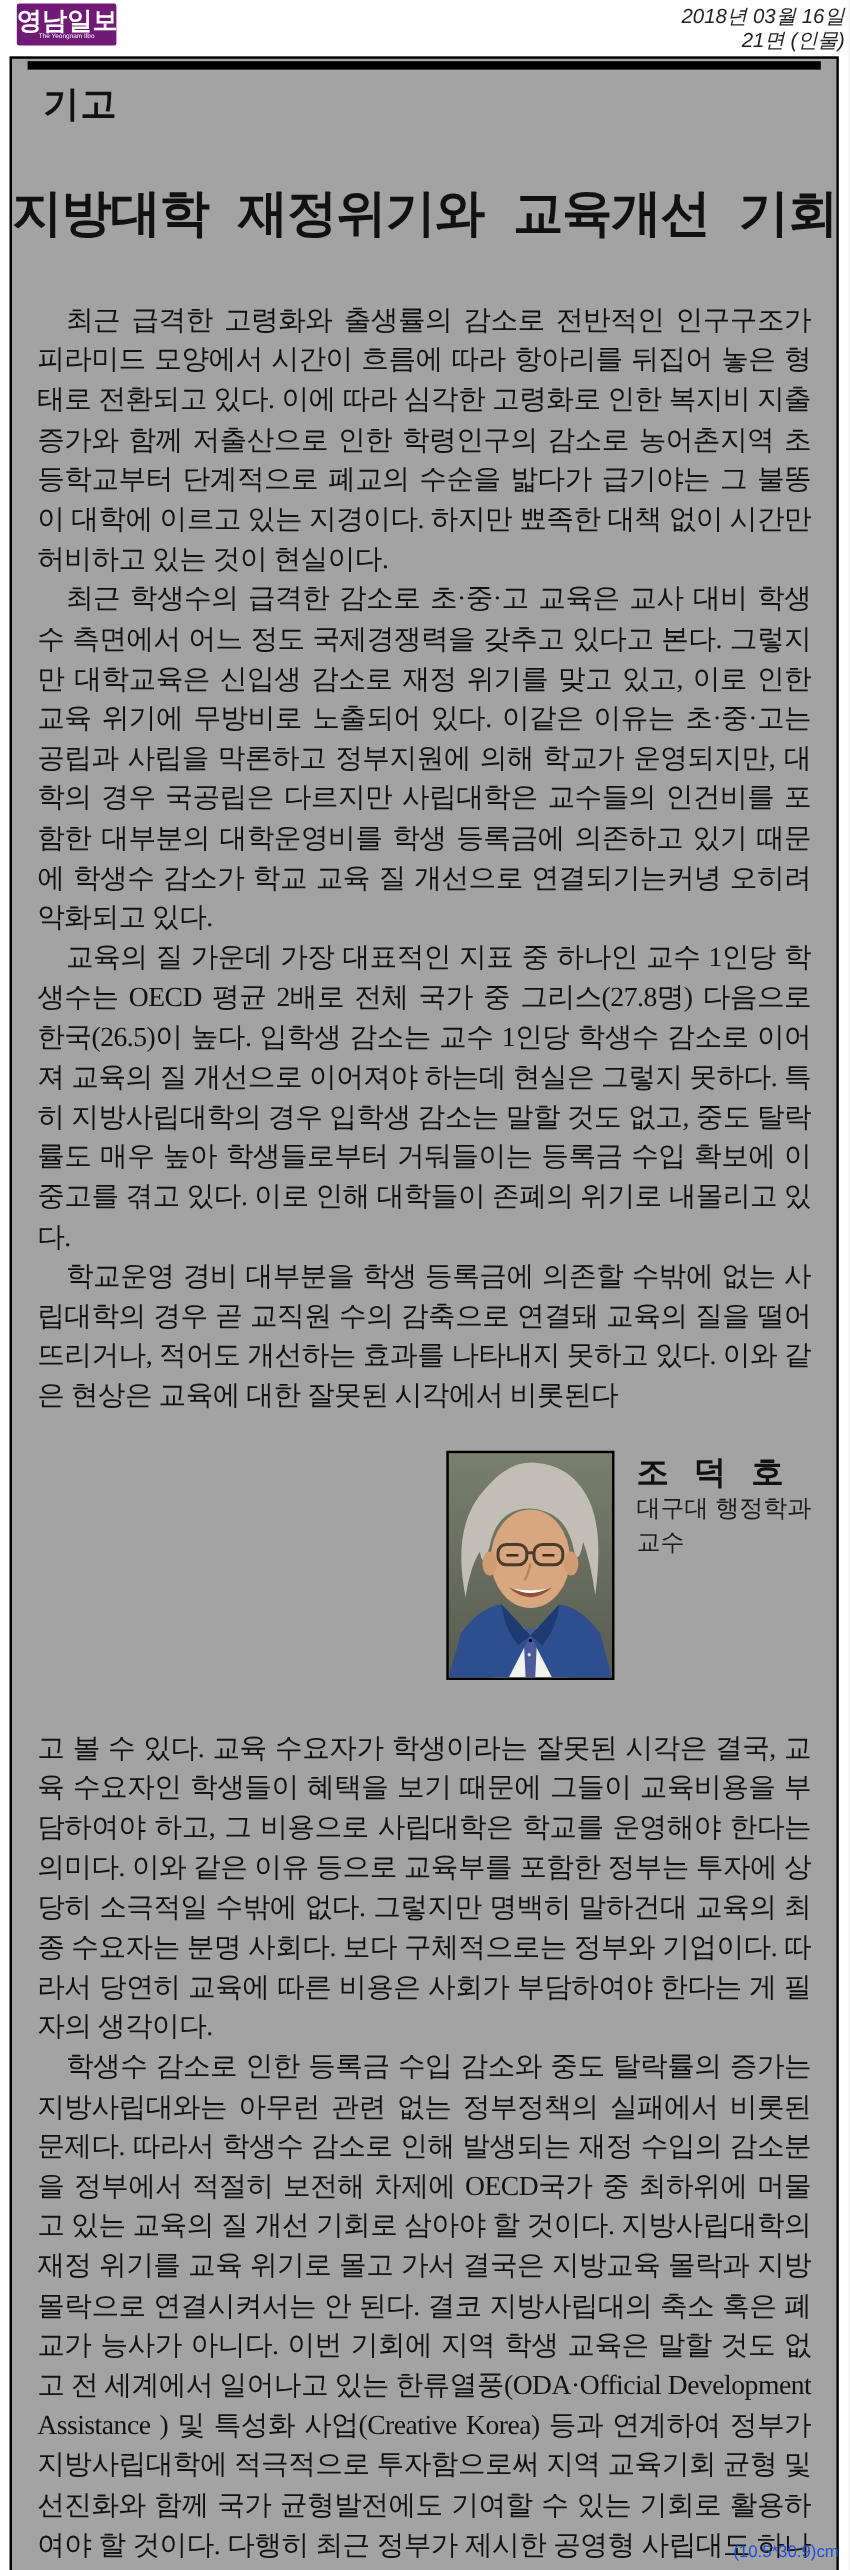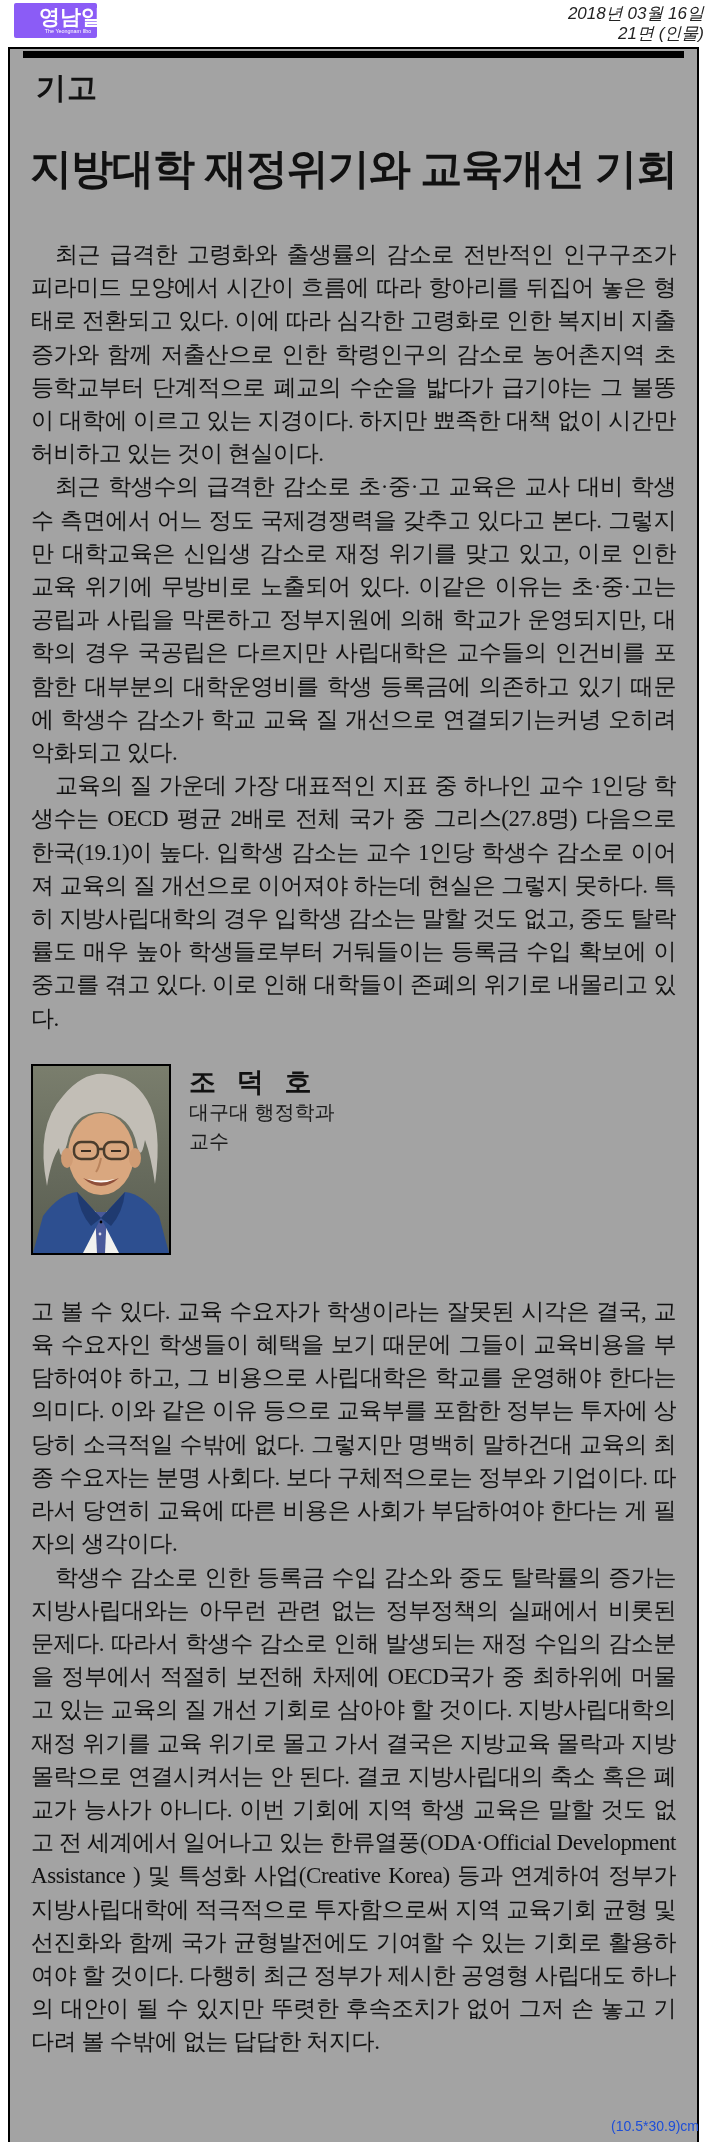--- a/index.html
+++ b/index.html
@@ -4,24 +4,23 @@
 <style>
   * { margin:0; padding:0; box-sizing:border-box; }
   html,body { background:#ffffff; }
   body {
     width:708px; height:2142px; position:relative; overflow:hidden;
     font-family:"Liberation Serif","DejaVu Serif",serif; color:#111;
   }
   
   .masthead {
     position:absolute; left:14px; top:3px; width:83px; height:35px;
-    background:#8b5cf6; color:#fff; text-align:center;
+    background:#701a75; color:#fff; text-align:center;
     display:flex; flex-direction:column; justify-content:center;
     border-radius:2px;
-    padding-left:25px;
   }
   .masthead .logo-main {
     font-family:"Liberation Serif",serif; font-weight:bold;
     font-size:21px; line-height:22px; letter-spacing:0px; white-space:nowrap;
   }
   .masthead .logo-sub {
     font-family:"Liberation Sans",sans-serif; font-size:6px; line-height:7px;
     transform:scale(.9); white-space:nowrap;
   }
   .dateblock {
@@ -35,36 +34,36 @@
     border:2px solid #000; background:#a3a3a3;
   }
   .topbar { height:7px; background:#000; margin:2px 13px 0 13px; }
   .section-label {
     font-family:"Liberation Sans","DejaVu Sans",sans-serif;
     font-weight:bold; font-size:30px; line-height:32px;
     margin:14px 0 0 26px; letter-spacing:1px;
   }
   .headline {
     text-align:center; font-weight:bold; font-size:42px; line-height:50px;
-    margin-top:40px; letter-spacing:-1px; white-space:nowrap;
-    font-family:Liberation Sans, sans-serif;
+    margin-top:52px; letter-spacing:-1px; white-space:nowrap;
+    font-family:Liberation Mono, monospace;
   }
   
   .columns {
     display:flex; gap:26px; padding:0 21px; margin-top:44px;flex-direction:column;
   }
   .col { flex:1 1 0; min-width:0; }
   .col p {
     font-size:23px; line-height:33.2px; text-align:justify;
     letter-spacing:-0.4px; word-break:break-all; text-justify:inter-character;
   }
   .col p.indent { text-indent:24px; }
   .col p.cont { text-indent:0; }
   
-  .byline-row { display:flex; margin:3px 0 40px 0; }
+  .byline-row { display:flex; margin:3px 0 40px 0;justify-content:flex-end; }
   .photo-frame {
     width:140px; height:191px; border:2px solid #000; flex:0 0 auto;
     background:#6e7265; overflow:hidden;
   }
   .byline-info { margin-left:18px; padding-top:2px; }
   .byline-name {
     font-weight:bold; font-size:27px; line-height:32px; letter-spacing:7px;
     font-family:"Liberation Serif","DejaVu Serif",serif; white-space:nowrap;
   }
   .byline-affil {
@@ -97,21 +96,22 @@
 
   <div class="section-label">기고</div>
 
   <h1 class="headline">지방대학 재정위기와 교육개선 기회</h1>
 
   <div class="columns">
 
     <div class="col">
       <p class="indent">최근 급격한 고령화와 출생률의 감소로 전반적인 인구구조가 피라미드 모양에서 시간이 흐름에 따라 항아리를 뒤집어 놓은 형태로 전환되고 있다. 이에 따라 심각한 고령화로 인한 복지비 지출 증가와 함께 저출산으로 인한 학령인구의 감소로 농어촌지역 초등학교부터 단계적으로 폐교의 수순을 밟다가 급기야는 그 불똥이 대학에 이르고 있는 지경이다. 하지만 뾰족한 대책 없이 시간만 허비하고 있는 것이 현실이다.</p>
       <p class="indent">최근 학생수의 급격한 감소로 초·중·고 교육은 교사 대비 학생 수 측면에서 어느 정도 국제경쟁력을 갖추고 있다고 본다. 그렇지만 대학교육은 신입생 감소로 재정 위기를 맞고 있고, 이로 인한 교육 위기에 무방비로 노출되어 있다. 이같은 이유는 초·중·고는 공립과 사립을 막론하고 정부지원에 의해 학교가 운영되지만, 대학의 경우 국공립은 다르지만 사립대학은 교수들의 인건비를 포함한 대부분의 대학운영비를 학생 등록금에 의존하고 있기 때문에 학생수 감소가 학교 교육 질 개선으로 연결되기는커녕 오히려 악화되고 있다.</p>
-      <p class="indent">교육의 질 가운데 가장 대표적인 지표 중 하나인 교수 1인당 학생수는 OECD 평균 2배로 전체 국가 중 그리스(27.8명) 다음으로 한국(19.1)이 높다. 입학생 감소는 교수 1인당 학생수 감소로 이어져 교육의 질 개선으로 이어져야 하는데 현실은 그렇지 못하다. 특히 지방사립대학의 경우 입학생 감소는 말할 것도 없고, 중도 탈락률도 매우 높아 학생들로부터 거둬들이는 등록금 수입 확보에 이중고를 겪고 있다. 이로 인해 대학들이 존폐의 위기로 내몰리고 있다.</p>
+      <p class="indent">교육의 질 가운데 가장 대표적인 지표 중 하나인 교수 1인당 학생수는 OECD 평균 2배로 전체 국가 중 그리스(27.8명) 다음으로 한국(26.5)이 높다. 입학생 감소는 교수 1인당 학생수 감소로 이어져 교육의 질 개선으로 이어져야 하는데 현실은 그렇지 못하다. 특히 지방사립대학의 경우 입학생 감소는 말할 것도 없고, 중도 탈락률도 매우 높아 학생들로부터 거둬들이는 등록금 수입 확보에 이중고를 겪고 있다. 이로 인해 대학들이 존폐의 위기로 내몰리고 있다.</p>
+      <p class="indent">학교운영 경비 대부분을 학생 등록금에 의존할 수밖에 없는 사립대학의 경우 곧 교직원 수의 감축으로 연결돼 교육의 질을 떨어뜨리거나, 적어도 개선하는 효과를 나타내지 못하고 있다. 이와 같은 현상은 교육에 대한 잘못된 시각에서 비롯된다</p>
     </div>
 
     <div class="col">
 
       <div class="byline-row">
         <div class="photo-frame">
           <svg width="136" height="187" viewBox="0 0 136 187" xmlns="http://www.w3.org/2000/svg">
             <defs>
               <linearGradient id="bg" x1="0" y1="0" x2="0" y2="1">
                 <stop offset="0" stop-color="#7a7e6d"></stop>

